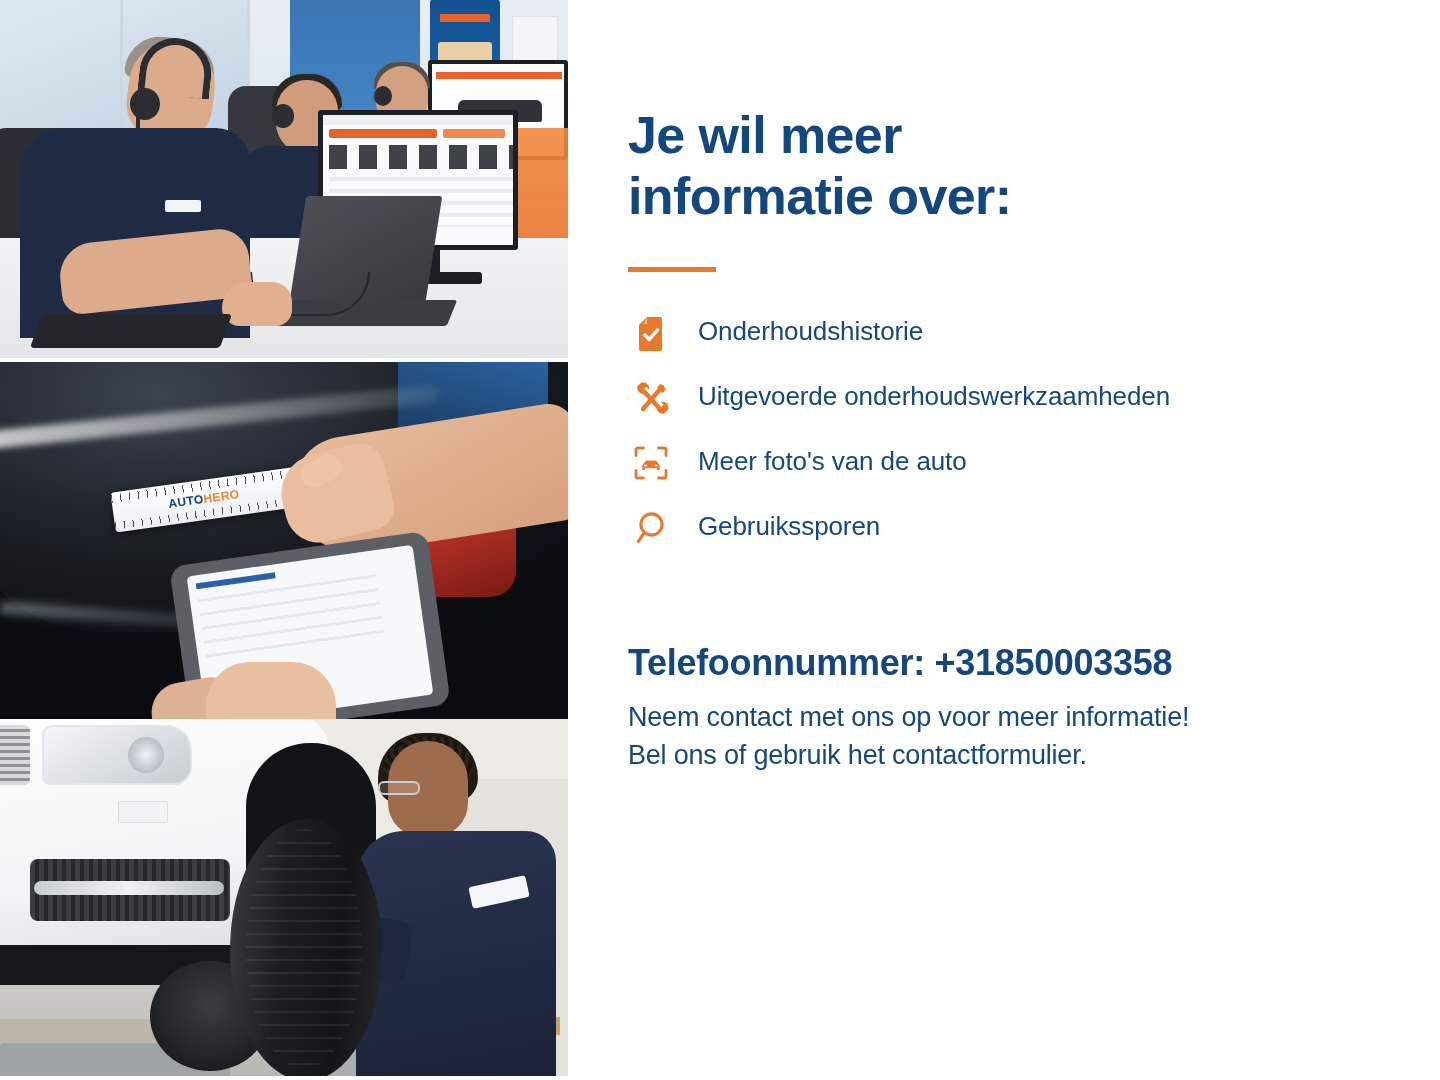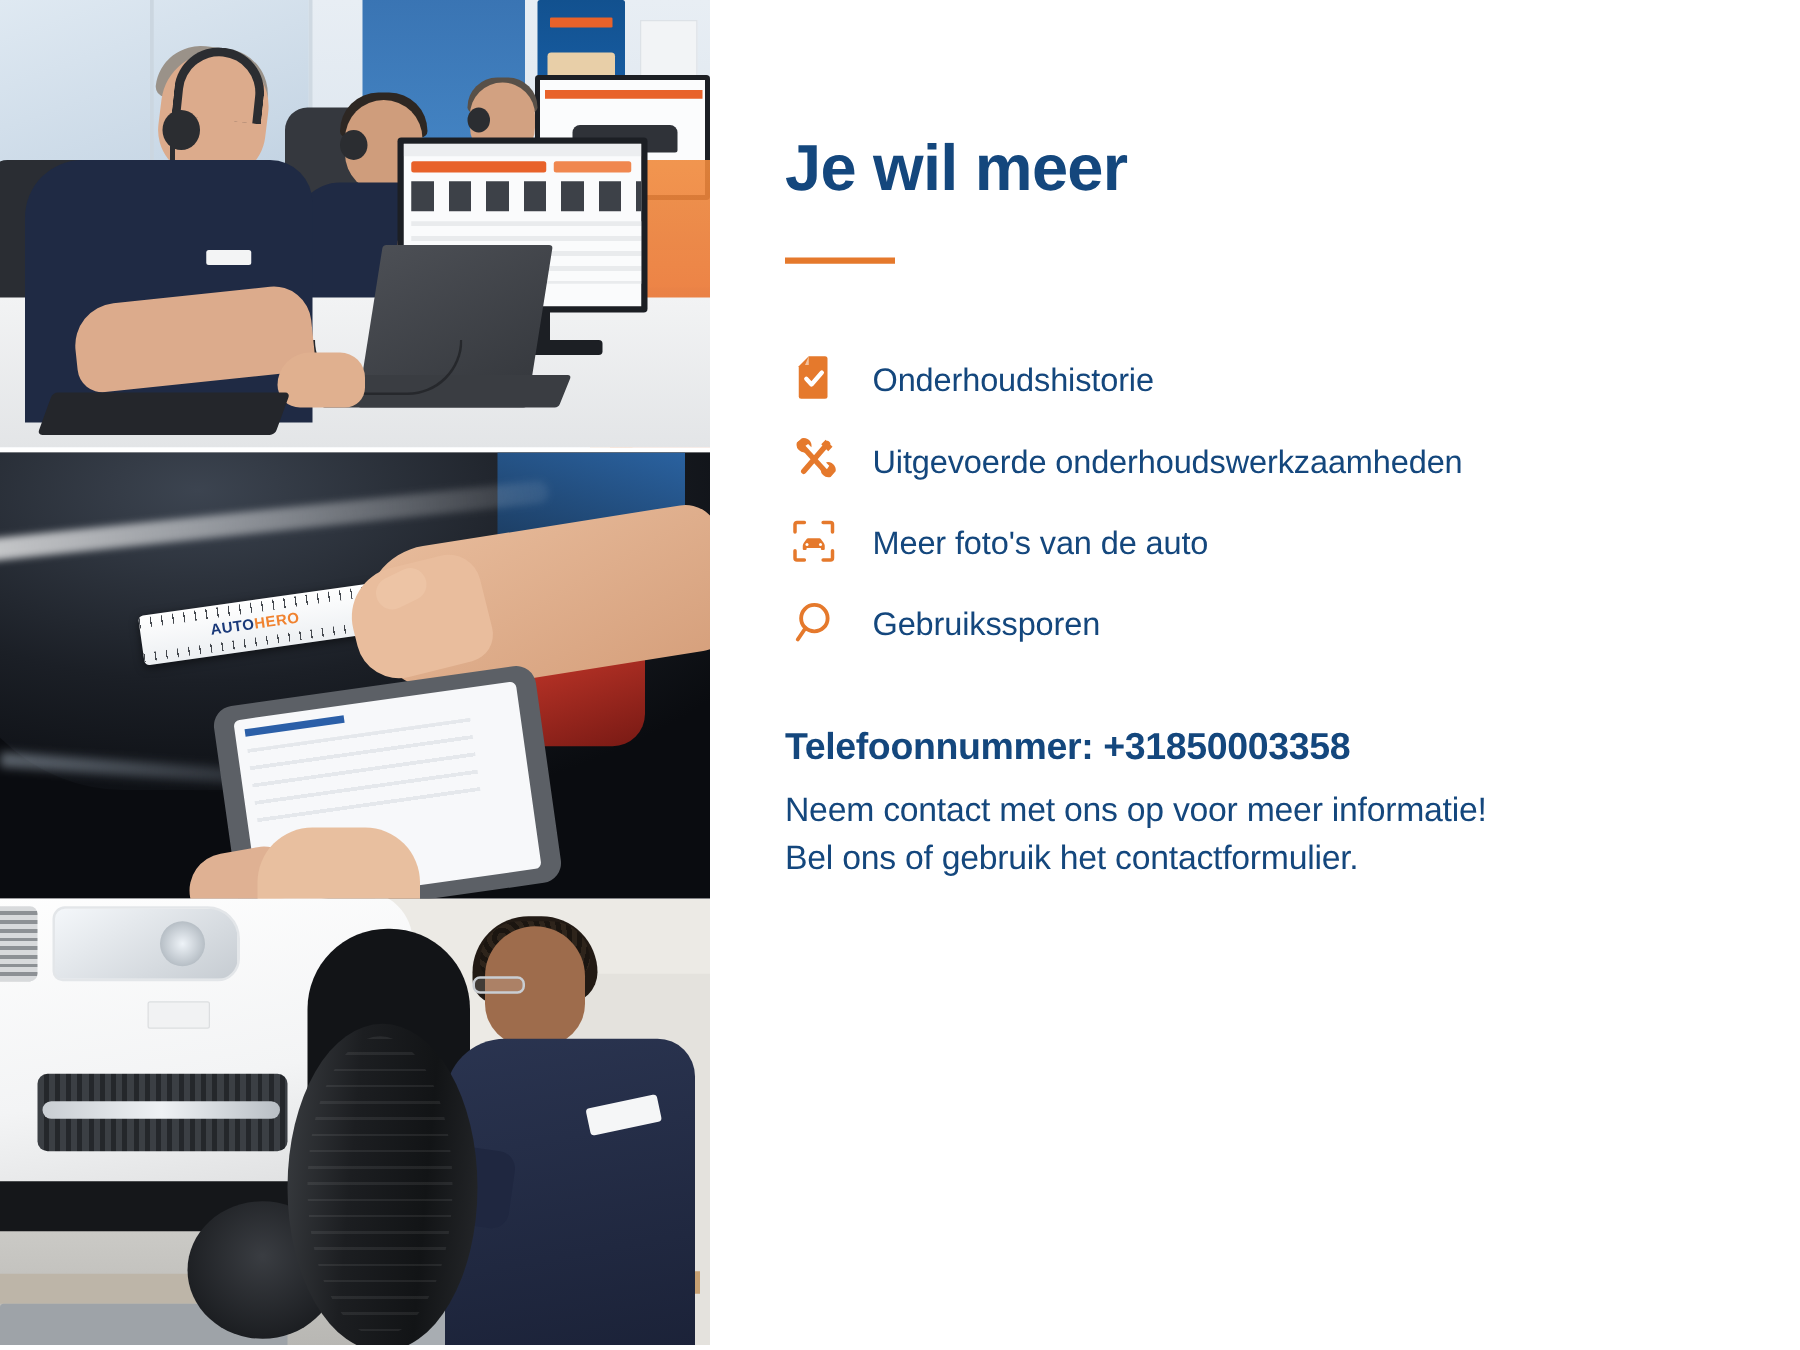--- a/index.html
+++ b/index.html
@@ -200,25 +200,25 @@
 
   
   .content { position:relative; flex:1; height:1080px; background:#fff; padding:105px 0 0 0; }
 
   .heading { font-size:52px; line-height:1.17; font-weight:700; color:#14477d;
     letter-spacing:-.6px; margin-left:60px; max-width:520px; }
 
   .rule { width:88px; height:5px; background:#e5792c; margin:40px 0 44px 60px; }
 
   .features { margin-left:60px; list-style:none; }
-  .feature { display:flex; align-items:flex-end; height:65px; }
+  .feature { display:flex; align-items:flex-start; height:65px; }
   .feature .ficon { width:46px; flex:0 0 46px; display:flex; align-items:center; justify-content:center; }
   .feature .flabel { font-size:26px; color:#14477d; letter-spacing:-.1px; margin-left:24px; }
 
-  .phone { margin:66px 0 0 60px; font-size:30px; font-weight:700; color:#14477d; letter-spacing:-.3px; }
+  .phone { margin:66px 0 0 60px; font-size:36px; font-weight:700; color:#14477d; letter-spacing:-.3px; }
   .contact { margin:14px 0 0 60px; font-size:27px; line-height:1.42; color:#14477d; letter-spacing:-.2px; }
 </style>
 </head>
 <body>
 
 <div class="page">
 
   <div class="photo-strip">
 
     <div class="photo p1">
@@ -329,20 +329,21 @@
       <div class="m-watch"></div>
       <div class="ph3-tyre"></div>
     </div>
 
   </div>
 
   <div class="content">
 
     <h1 class="heading">
       <span>Je wil meer</span><br>
+      <span>informatie over:</span>
     </h1>
 
     <div class="rule"></div>
 
     <ul class="features">
 
       <li class="feature">
         <span class="ficon">
           <svg width="30" height="36" viewBox="0 0 30 36">
             <path d="M8 0h13a2 2 0 0 1 2 2v30a2 2 0 0 1-2 2H2a2 2 0 0 1-2-2V8z" fill="#e5792c" transform="translate(3,1)"></path>

